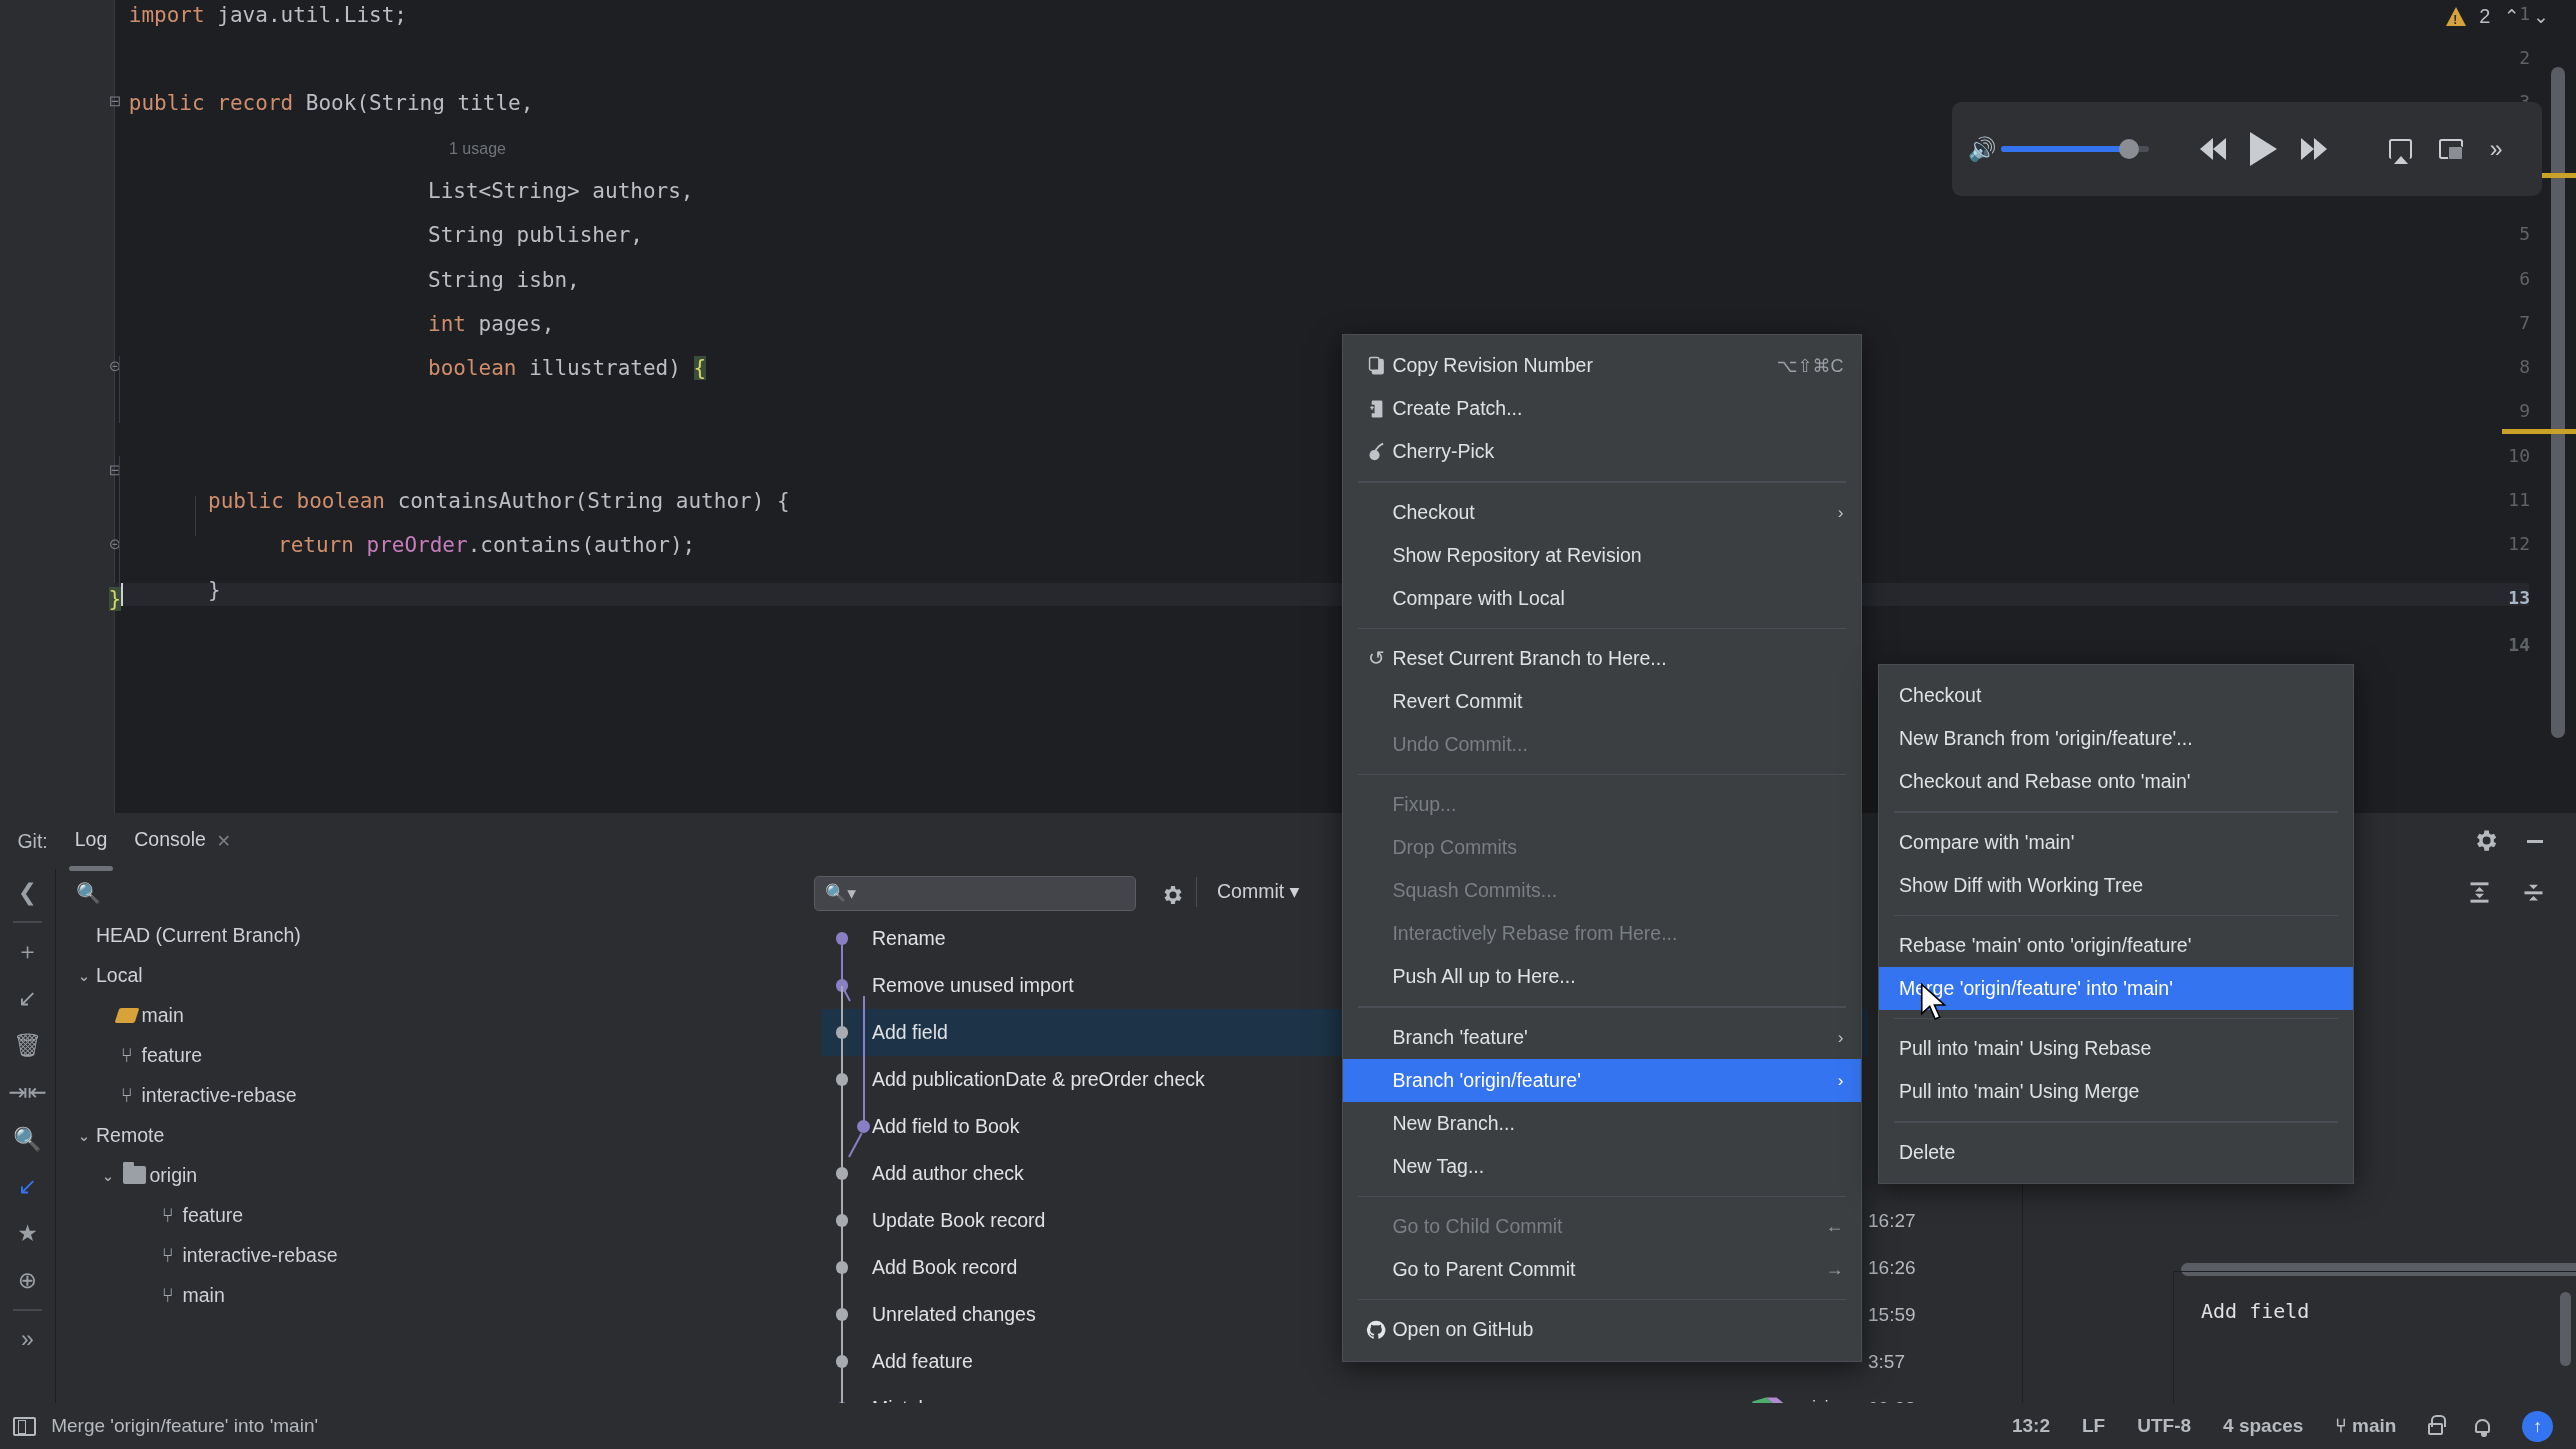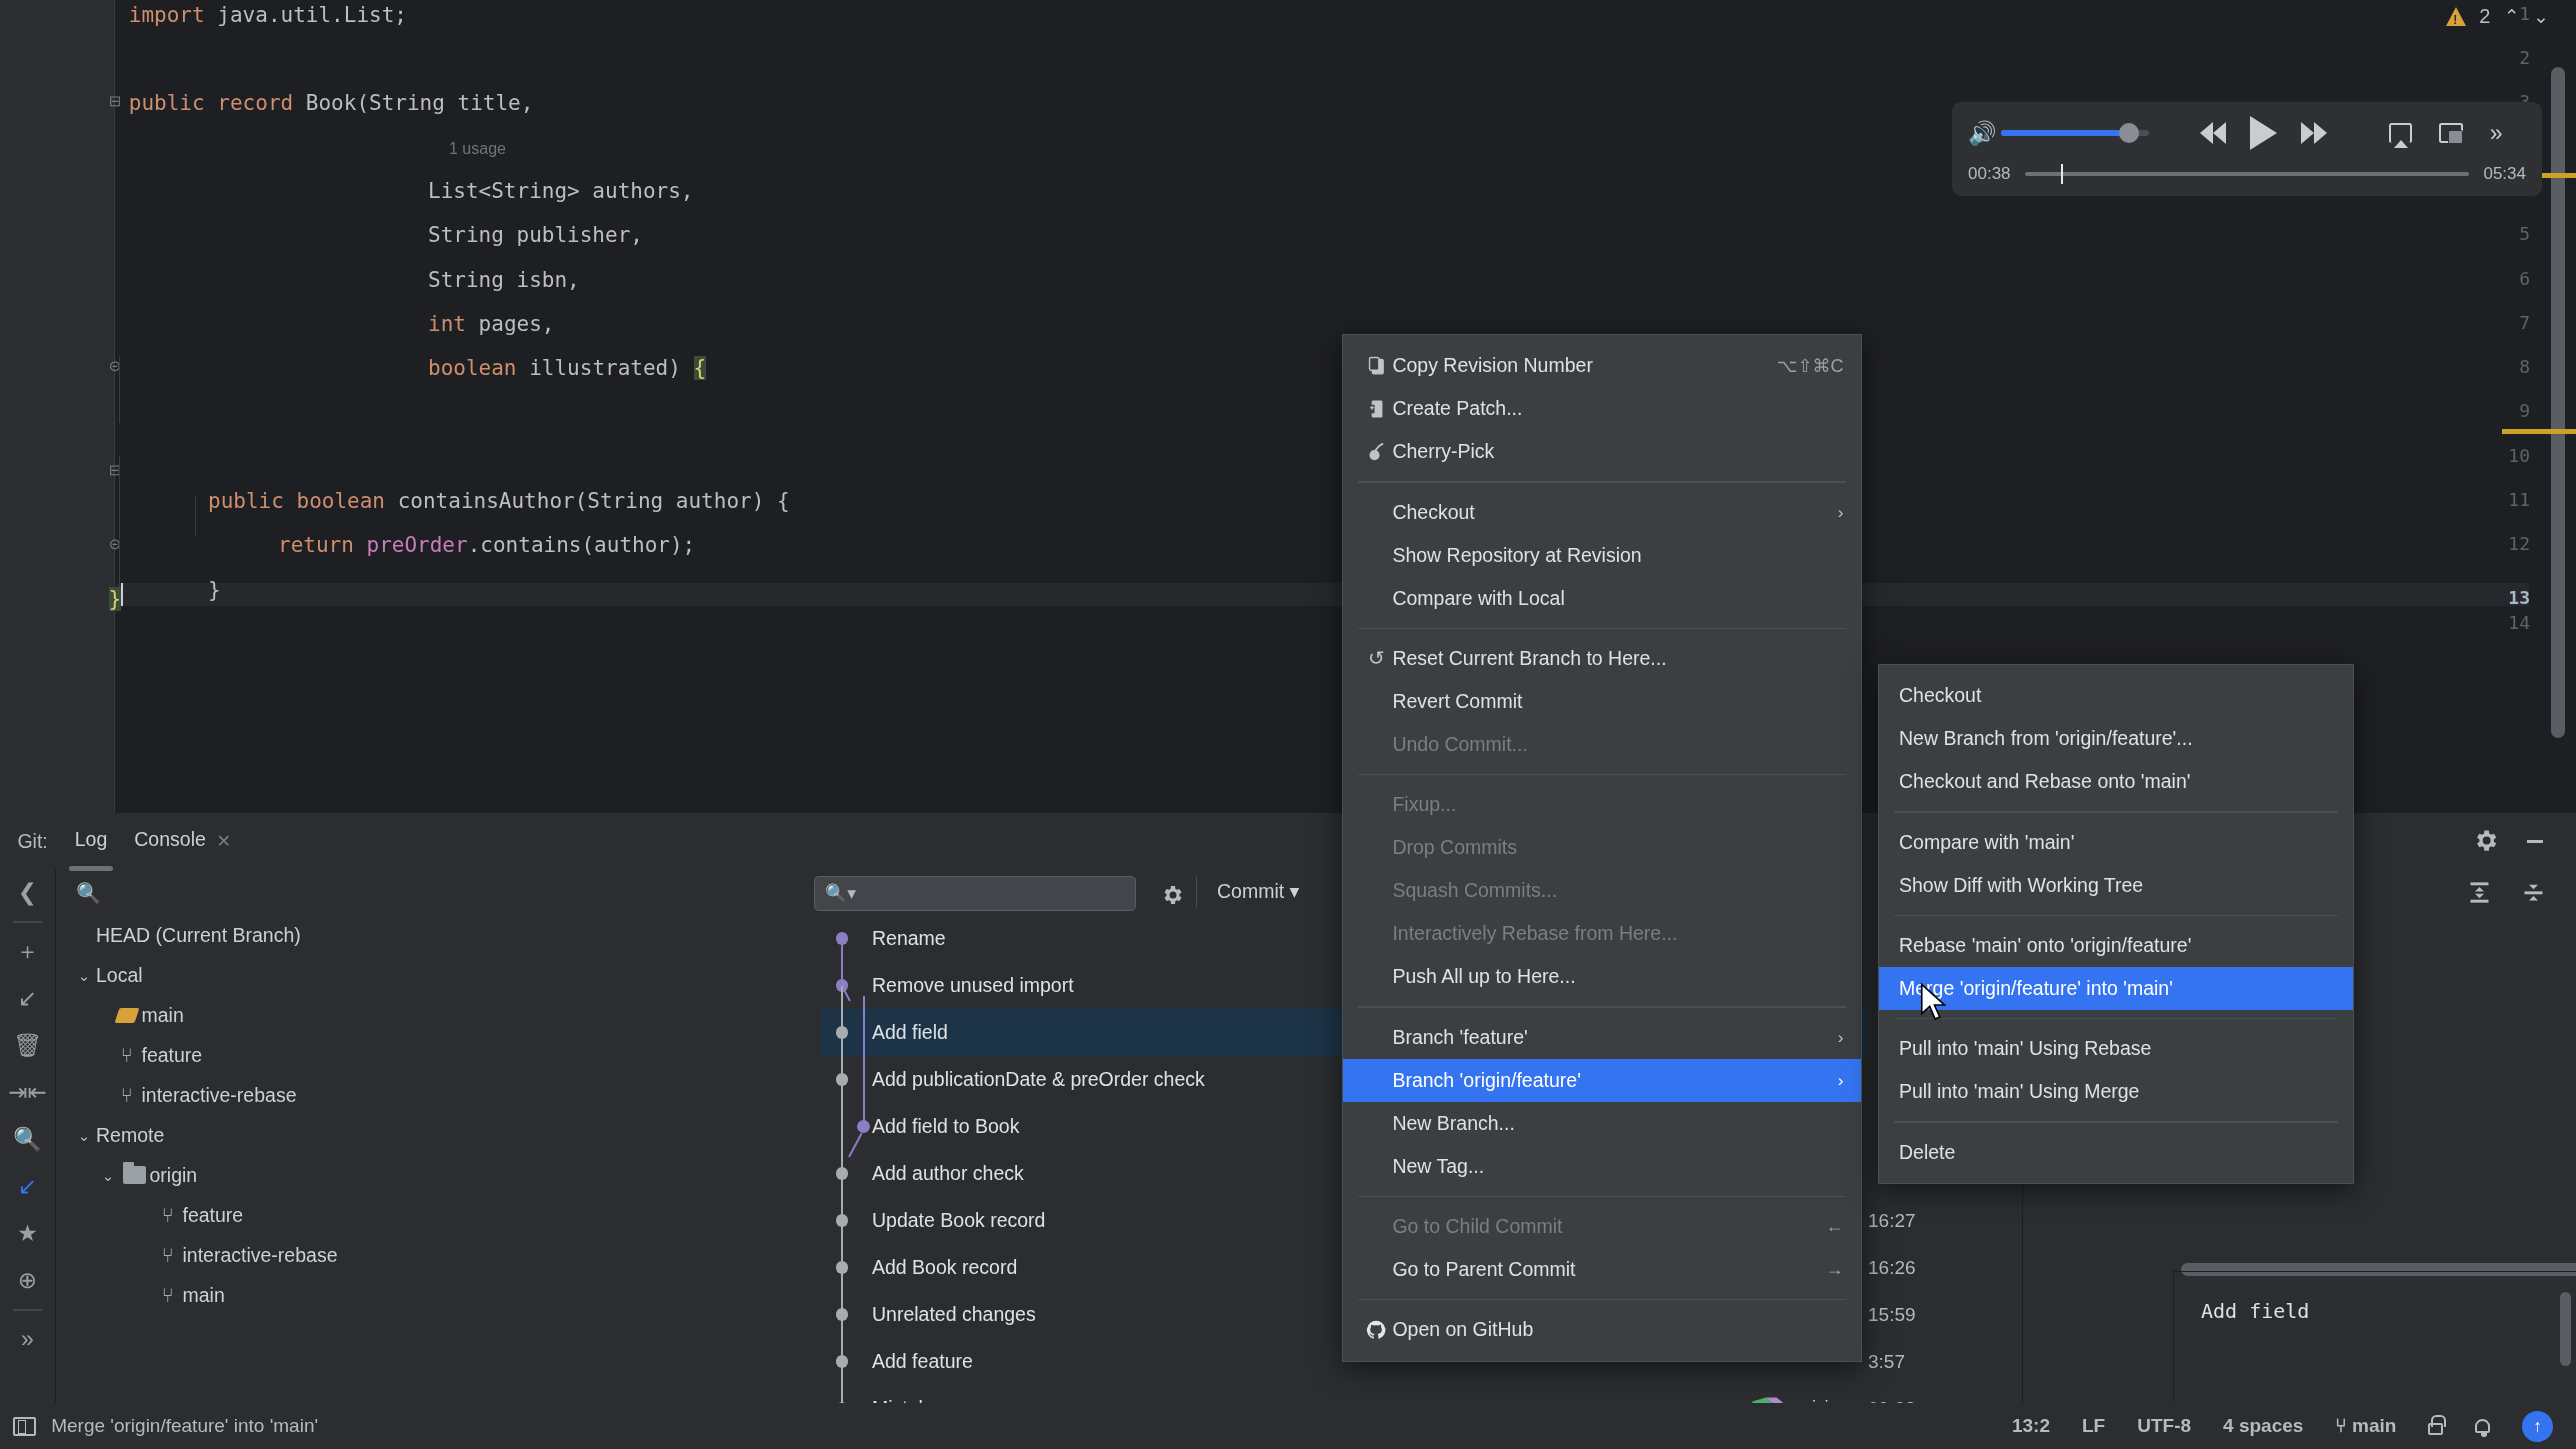--- a/index.html
+++ b/index.html
@@ -251,21 +251,21 @@
     <div class="gutter-line" style="top:179px;">4</div>
     <div class="gutter-line" style="top:223px;">5</div>
     <div class="gutter-line" style="top:268px;">6</div>
     <div class="gutter-line" style="top:312px;">7</div>
     <div class="gutter-line" style="top:356px;">8</div>
     <div class="gutter-line" style="top:400px;">9</div>
     <div class="gutter-line" style="top:445px;">10</div>
     <div class="gutter-line" style="top:489px;">11</div>
     <div class="gutter-line" style="top:533px;">12</div>
     <div class="gutter-line cur" style="top:587px;font-weight:bold;">13</div>
-    <div class="gutter-line" style="top:612px;">14</div>
+    <div class="gutter-line" style="top:634px;font-weight:bold;">14</div>
 
     <div class="fold" style="top:94px;">⊟</div>
     <div class="fold" style="top:359px;">⊝</div>
     <div class="fold" style="top:463px;">⊟</div>
     <div class="fold" style="top:537px;">⊝</div>
 
     <div class="indent-guide" style="left:119px; top:456px; height:134px;"></div>
     <div class="indent-guide" style="left:119px; top:356px; height:67px;"></div>
     <div class="indent-guide" style="left:195px; top:496px; height:40px;"></div>
 
@@ -322,27 +322,20 @@
             <span class="tri-r"></span>
             <span class="tri-r"></span>
           </span>
       </span>
       <span class="right-icons">
         <span class="airplay"></span>
         <span class="pip"></span>
         <span class="dblchev">»</span>
       </span>
     </div>
-    <div class="seek-row">
-      <span class="time">00:38</span>
-      <span class="seek-track">
-        <span class="seek-knob"></span>
-      </span>
-      <span class="time">05:34</span>
-    </div>
   </div>
 
   <div class="git-win">
 
     <div class="git-tabs">
       <span class="git-label">Git:</span>
       <span class="git-tab active">Log</span>
       <span class="git-tab">Console</span>
       <span class="tab-close">✕</span>
     </div>

